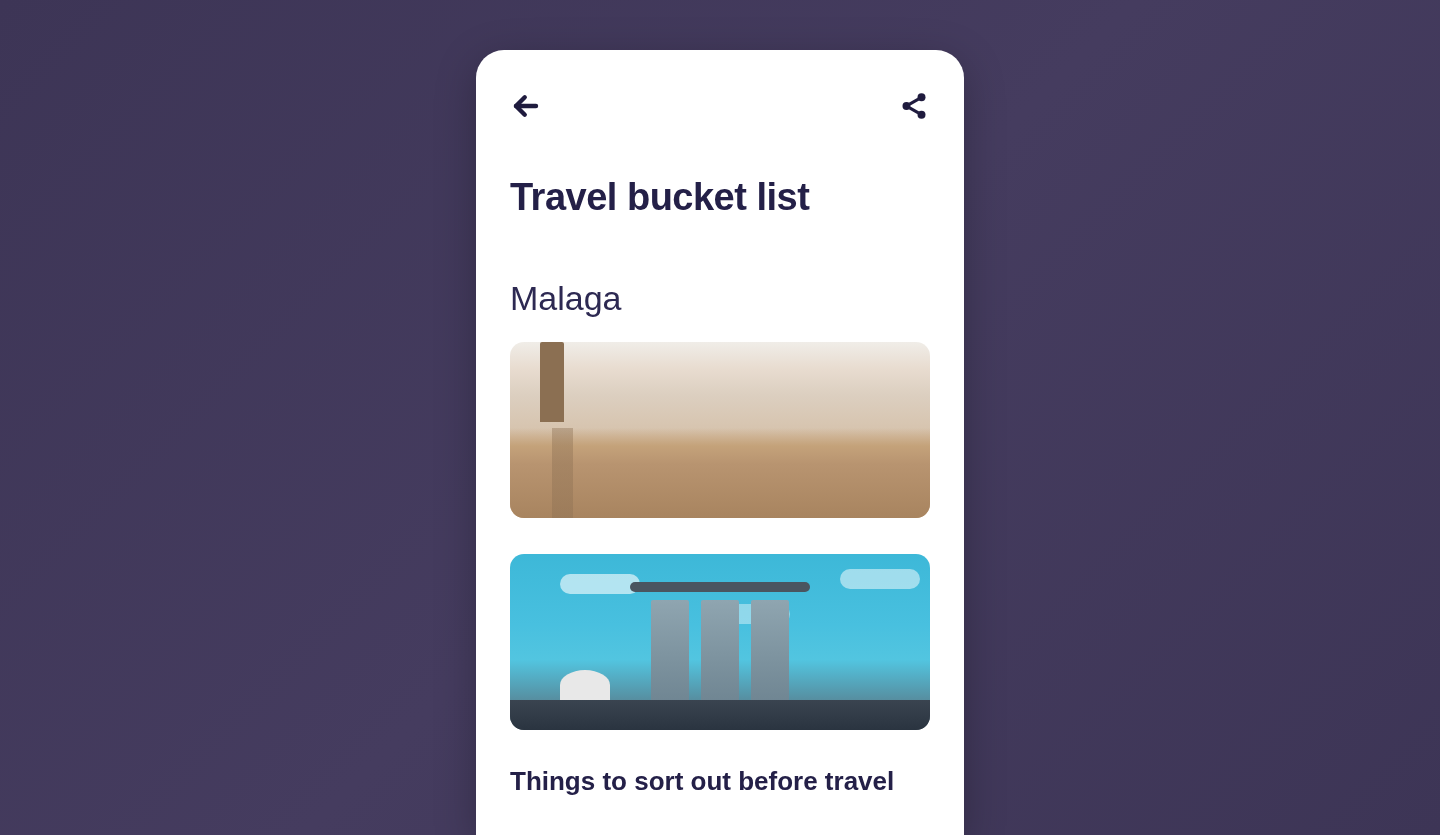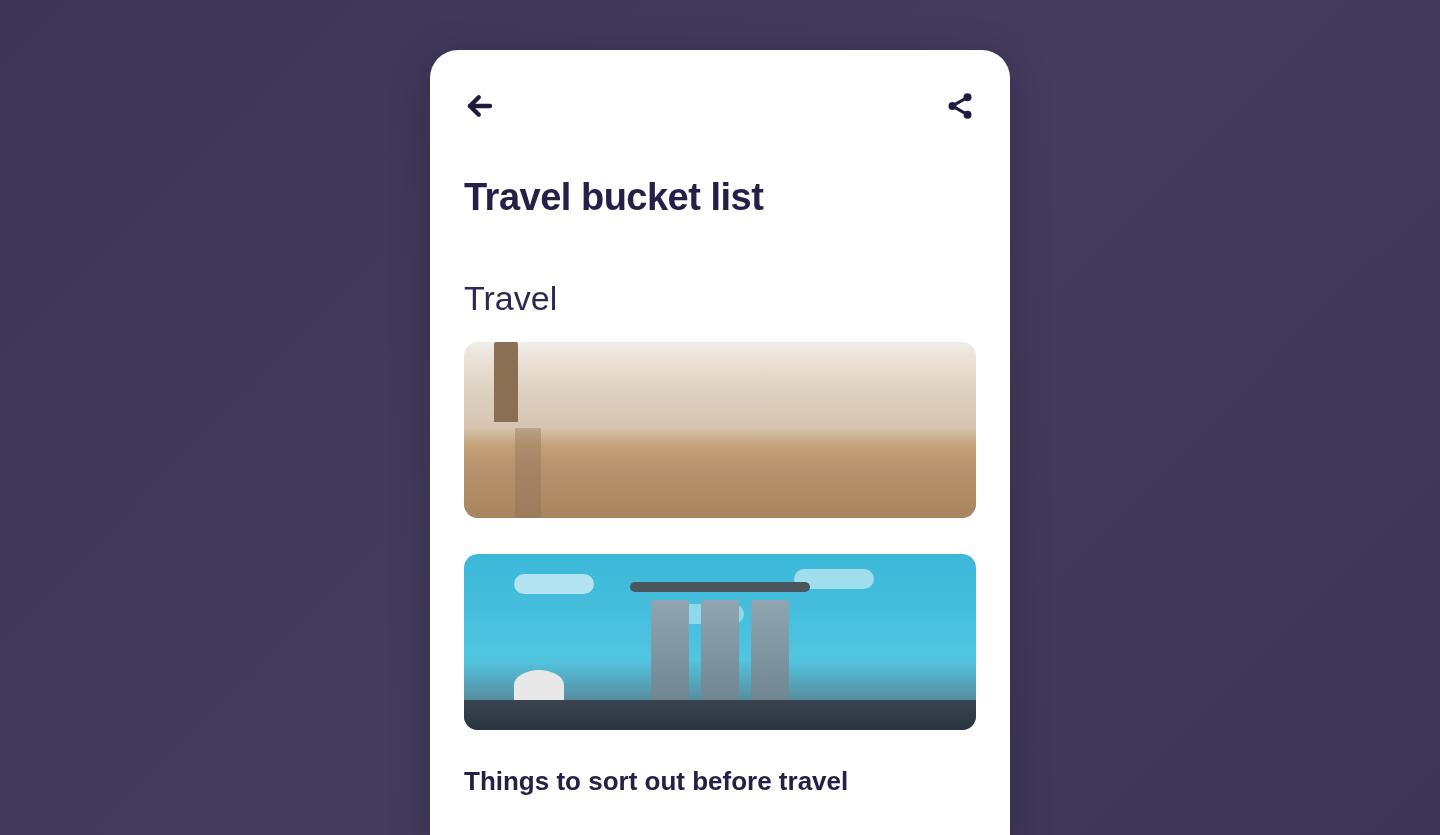--- a/index.html
+++ b/index.html
@@ -14,21 +14,21 @@
       background: linear-gradient(135deg, #3d3556 0%, #453c5f 50%, #3d3556 100%);
       font-family: -apple-system, BlinkMacSystemFont, 'Segoe UI', sans-serif;
       display: flex;
       justify-content: center;
       align-items: flex-start;
       padding-top: 50px;
       overflow: hidden;
     }
     
     .phone-frame {
-      width: 580px;
+      width: 488px;
       background: #ffffff;
       border-radius: 28px 28px 0 0;
       padding: 40px 34px 0 34px;
       box-shadow: 0 10px 40px rgba(0,0,0,0.25);
       height: 785px;
       overflow: hidden;
     }
     
     .header-bar {
       display: flex;
@@ -186,21 +186,21 @@
         <circle cx="6" cy="12" r="3.2"></circle>
         <circle cx="18" cy="19" r="3.2"></circle>
         <line x1="8.5" y1="10.5" x2="15.5" y2="6.5" stroke="currentColor" stroke-width="2.5"></line>
         <line x1="8.5" y1="13.5" x2="15.5" y2="17.5" stroke="currentColor" stroke-width="2.5"></line>
       </svg>
     </div>
   </div>
 
   <h1 class="page-title">Travel bucket list</h1>
 
-  <h2 class="destination-title">Travel</h2>
+  <h2 class="destination-title">Malaga</h2>
 
   <div class="destination-image malaga-img"></div>
 
 
   <div class="destination-image singapore-img">
     <div class="clouds"></div>
     <div class="deck"></div>
     <div class="towers">
       <div class="tower"></div>
       <div class="tower"></div>

